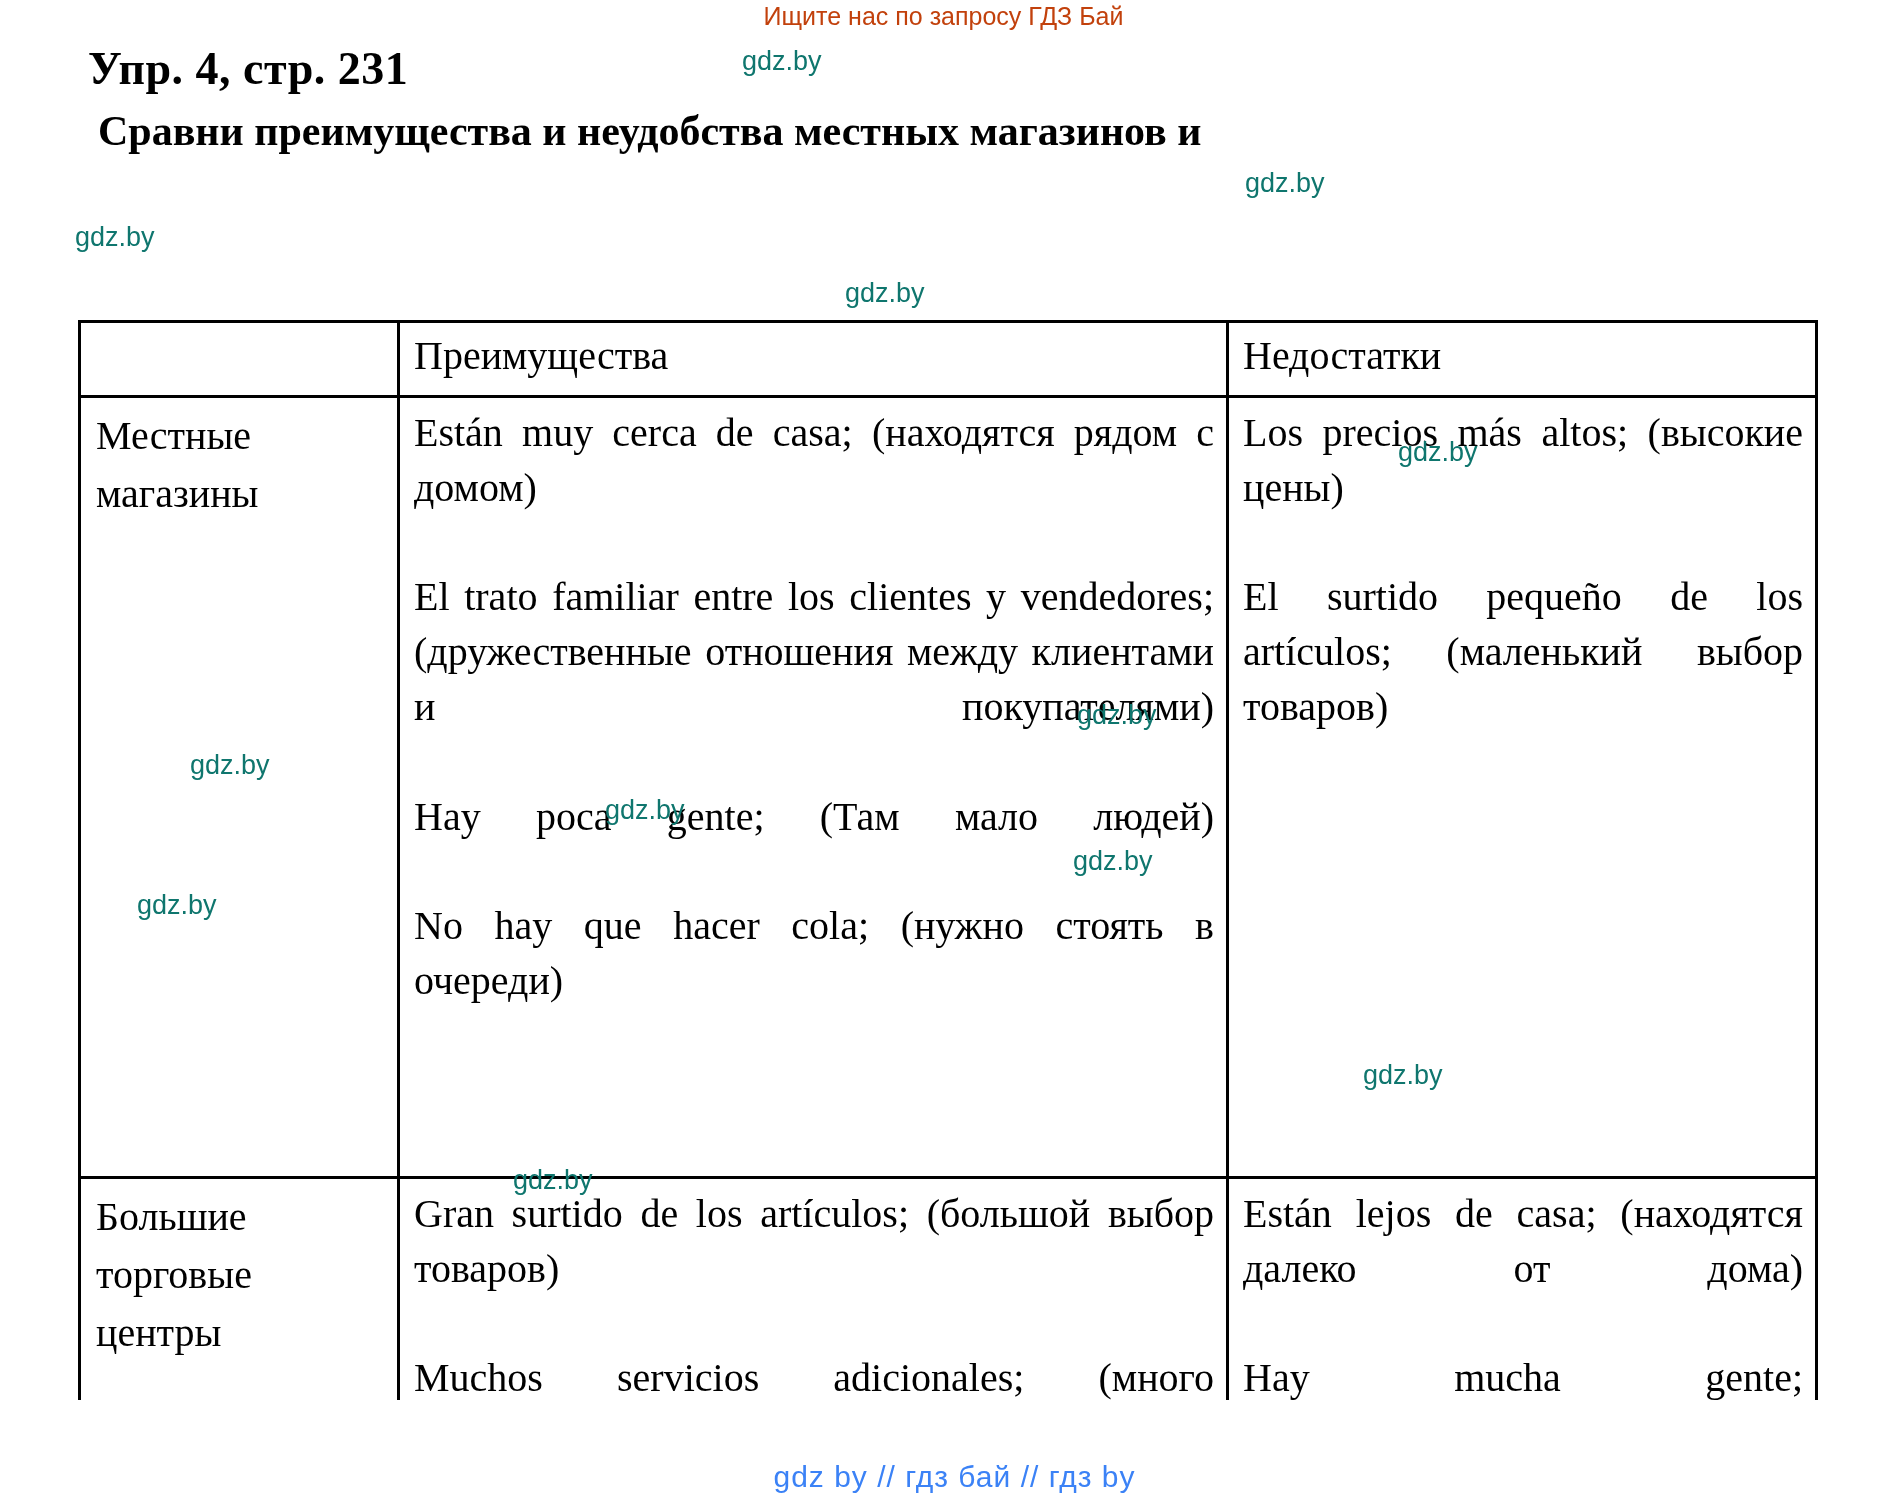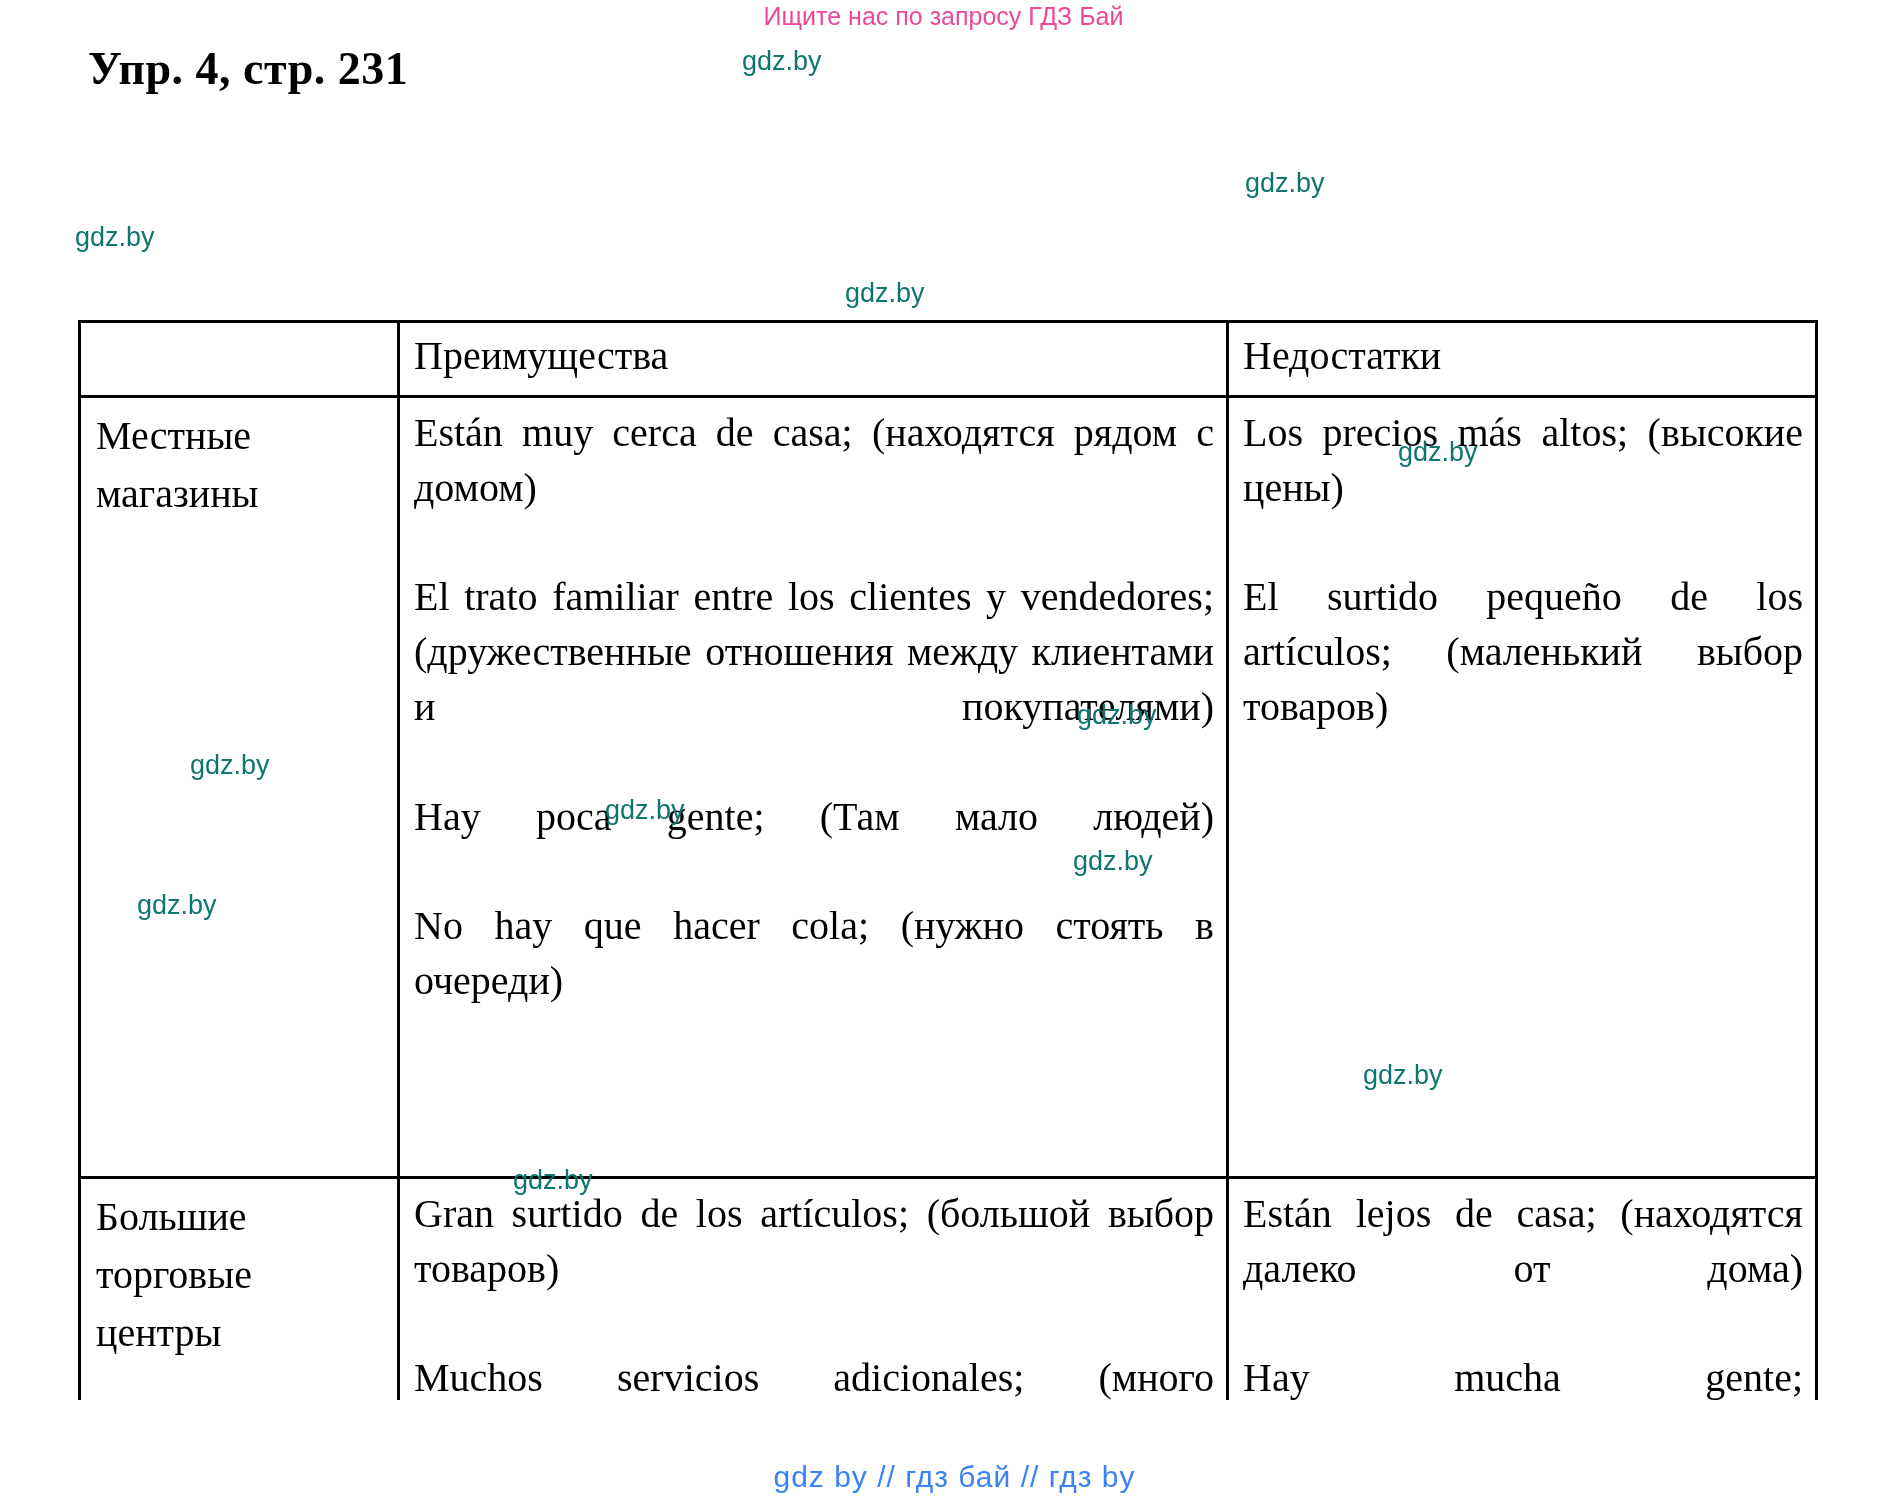--- a/index.html
+++ b/index.html
@@ -129,25 +129,26 @@
     text-align: center;
     font-family: "Liberation Sans", sans-serif;
     font-size: 30px;
     color: #5b0a8a;
     letter-spacing: 1px;
   }
 </style>
 </head>
 <body>
 
-<div class="promo-banner" style="color: #ec4899;">Ищите нас по запросу ГДЗ Бай</div>
+<div class="promo-banner" style="color: #c2410c;">Ищите нас по запросу ГДЗ Бай</div>
 
 <div class="ex-title">Упр. 4, стр. 231</div>
 
 <div class="task-text">
+  <span>Сравни преимущества и неудобства местных магазинов и</span>
 </div>
 
 <div class="table-clip">
   <table class="cmp-table">
     <thead>
       <tr>
         <td class="col-label"></td>
         <td class="col-adv">Преимущества</td>
         <td class="col-dis">Недостатки</td>
       </tr>

